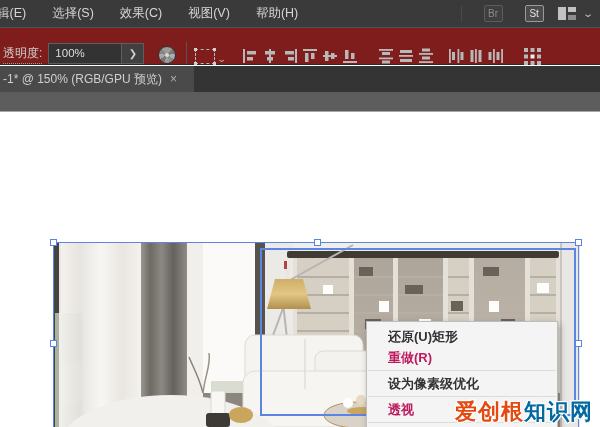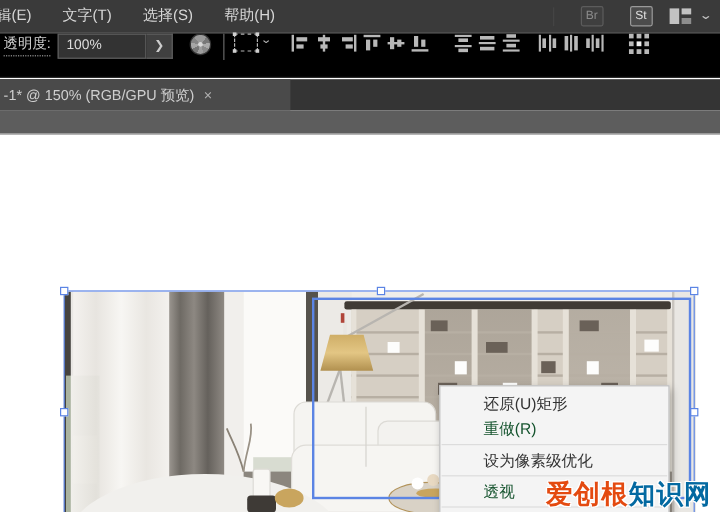--- a/index.html
+++ b/index.html
@@ -26,22 +26,22 @@
   .badge.br { color:#8b8b8b; border:1px solid #5c5c5c; background:#3f3f3f; margin-right:14px; }
   .badge.st { color:#e2e2e2; border:1px solid #9a9a9a; background:#4c4c4c; margin-right:6px; }
   .ws-icon { width:18px; height:13px; position:relative; }
   .ws-icon .a { position:absolute; left:0; top:0; width:8px; height:13px; background:#c2c2c2; }
   .ws-icon .b { position:absolute; right:0; top:0; width:8px; height:5px; background:#c2c2c2; }
   .ws-icon .c { position:absolute; right:0; bottom:0; width:8px; height:5px; background:#8d8d8d; }
   .chev { color:#c2c2c2; font-size:10px; transform:scaleX(1.4); }
   
   .toolbar {
     position:absolute; top:27px; left:0; width:600px; height:38px;
-    background:#000000; border-top:1px solid #515151; border-bottom:1px solid #2b2b2b;
-    display:flex; align-items:flex-start; color:#cfcfcf; font-size:12px;
+    background:#7f1d1d; border-top:1px solid #515151; border-bottom:1px solid #2b2b2b;
+    display:flex; align-items:flex-end; color:#cfcfcf; font-size:12px;
   }
   .opacity-label { margin-left:3px; border-bottom:1px dotted #9a9a9a; padding-bottom:1px; }
   .opacity-field {
     margin-left:6px; width:74px; height:21px; line-height:19px;
     background:#333333; border:1px solid #5e5e5e; color:#dddddd;
     font-size:11.5px; padding-left:6px;
   }
   .opacity-expand {
     width:22px; height:21px; border:1px solid #5e5e5e; border-left:none;
     color:#cccccc; font-size:10px; text-align:center; line-height:19px; background:#404040;
@@ -59,61 +59,62 @@
   .bbox-icon i.bl{left:-2px;bottom:-2px}.bbox-icon i.br{right:-2px;bottom:-2px}
   .bbox-chev { color:#b8b8b8; font-size:9px; margin:0 0 0 3px; transform:scaleX(1.3); }
   .aicons { display:flex; align-items:center; margin-left:16px; }
   .aicon { width:16px; height:16px; margin-right:4px; }
   .aicon svg { display:block; }
   .gap-md { margin-left:16px; }
   .gap-sm { margin-left:10px; }
   
   .tabbar { position:absolute; top:66px; left:0; width:600px; height:26px; background:#343434; }
   .doctab {
-    position:absolute; left:0; top:0; width:242px; height:26px; background:#4a4a4a;
+    position:absolute; left:0; top:0; width:194px; height:26px; background:#4a4a4a;
     color:#cfcfcf; font-size:12px; display:flex; align-items:center; padding-left:3px;
   }
   .doctab .title { white-space:nowrap; overflow:hidden; }
   .doctab .close { margin-left:8px; color:#b0b0b0; font-size:12px; }
   
   .pasteboard { position:absolute; top:92px; left:0; width:600px; height:20px; background:#5d5d5d; border-bottom:1px solid #a8a8a8; }
   .artboard { position:absolute; top:113px; left:0; width:600px; height:314px; background:#ffffff; }
   
   .photo { position:absolute; left:53px; top:243px; width:527px; height:184px; overflow:hidden; }
   
   .sel-outer { position:absolute; left:53px; top:242px; width:526px; height:186px; border:1px solid #5b84e4; border-bottom:none; pointer-events:none; }
   .handle { position:absolute; width:7px; height:7px; background:#ffffff; border:1px solid #5b84e4; }
   .sel-inner { position:absolute; left:260px; top:248px; width:316px; height:168px; border:2px solid #5b84e4; }
   
   .ctxmenu {
     position:absolute; left:366px; top:321px; width:192px; height:120px;
     background:#f4f4f4; border:1px solid #bdbdbd; box-shadow:2px 3px 7px rgba(0,0,0,.28);
     padding:4px 0; font-size:13px; overflow:hidden;
   }
-  .ctxrow { height:21px; line-height:21px; padding-left:36px; color:#333333; white-space:nowrap; }
-  .ctxrow.disabled { color:#14532d; }
+  .ctxrow { height:21px; line-height:21px; padding-left:21px; color:#333333; white-space:nowrap;font-weight:bold; }
+  .ctxrow.disabled { color:#be185d; }
   .ctxsep { border-top:1px solid #dcdcdc; margin:2px 1px; }
   
   .watermark {
     position:absolute; left:455px; top:397px; font-size:22px; font-weight:bold;
     letter-spacing:1px; white-space:nowrap;
     text-shadow:-1px -1px 0 #fff,1px -1px 0 #fff,-1px 1px 0 #fff,1px 1px 0 #fff,0 1px 0 #fff,0 -1px 0 #fff;
   }
   .watermark .hl { color:#e44a10; }
   .watermark .rest { color:#0369a1; }
 </style>
 </head>
 <body>
 
 <div id="app">
 
   <div class="menubar">
     <span class="mitem">辑(E)</span>
-    <span class="mitem">文字(T)</span>
     <span class="mitem">选择(S)</span>
+    <span class="mitem">效果(C)</span>
+    <span class="mitem">视图(V)</span>
     <span class="mitem">帮助(H)</span>
     <div class="mb-right">
       <span class="mb-sep"></span>
       <span class="badge br">Br</span>
       <span class="badge st">St</span>
       <span class="ws-icon">
           <i class="a"></i>
           <i class="b"></i>
           <i class="c"></i>
         </span>

